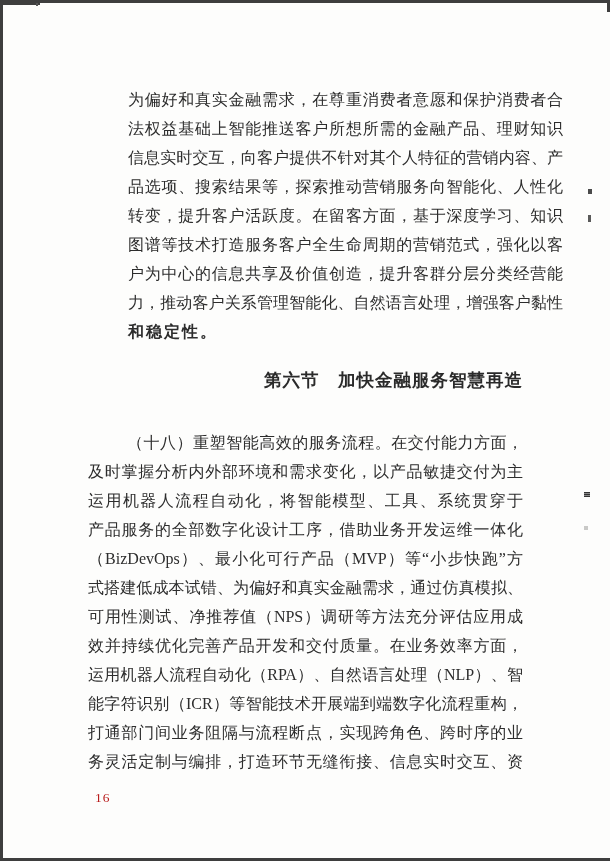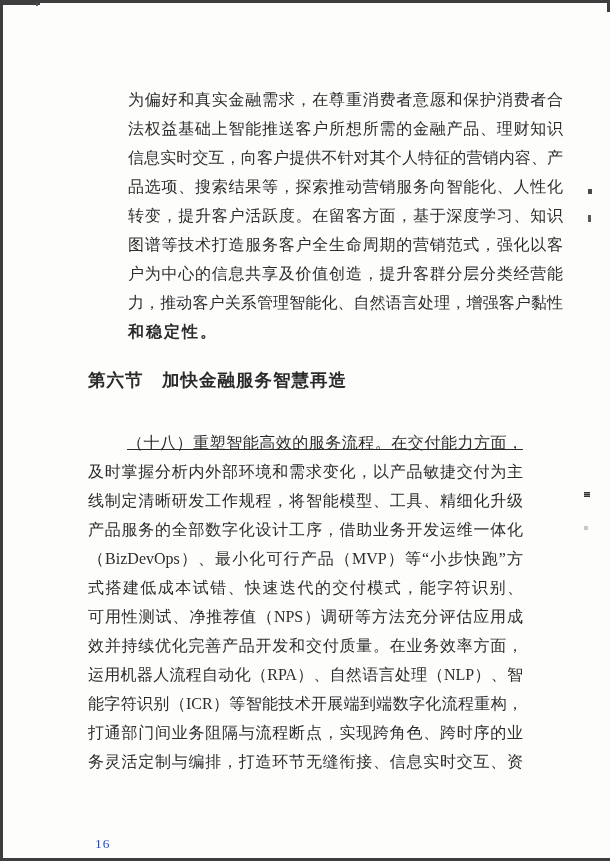--- a/index.html
+++ b/index.html
@@ -61,42 +61,41 @@
     overflow: visible;
   }
   .line-short {
     text-align-last: left;
     letter-spacing: 2px;
     font-weight: bold;
   }
   .line-indent {
     padding-left: 39px;
     width: 396px;
-    text-decoration: underline;
   }
   .heading {
     position: absolute;
     left: 0;
     top: 281px;
     width: 435px;
     height: 29px;
     line-height: 29px;
-    text-align: left;
+    text-align: right;
     font-size: 17.5px;
     font-weight: bold;
     color: #2a2a2a;
     letter-spacing: 1px;
   }
   .para-2 { top: 343px; }
   .pagenum {
     position: absolute;
     left: 95px;
-    top: 836px;
+    top: 790px;
     font-size: 13.5px;
-    color: #1d4ed8;
+    color: #b91c1c;
     letter-spacing: 1px;
   }
 </style>
 </head>
 <body>
 
 <div class="page">
 
   <div class="edge edge-top"></div>
   <div class="edge edge-left"></div>
@@ -122,24 +121,24 @@
       <div class="line">户为中心的信息共享及价值创造，提升客群分层分类经营能</div>
       <div class="line">力，推动客户关系管理智能化、自然语言处理，增强客户黏性</div>
       <div class="line line-short">和稳定性。</div>
     </div>
 
     <div class="heading">第六节　加快金融服务智慧再造</div>
 
     <div class="para para-2">
       <div class="line line-indent">（十八）重塑智能高效的服务流程。在交付能力方面，</div>
       <div class="line">及时掌握分析内外部环境和需求变化，以产品敏捷交付为主</div>
-      <div class="line">线制定清晰研发工作规程，将智能模型、工具、精细化升级</div>
+      <div class="line">运用机器人流程自动化，将智能模型、工具、系统贯穿于</div>
       <div class="line">产品服务的全部数字化设计工序，借助业务开发运维一体化</div>
       <div class="line">（BizDevOps）、最小化可行产品（MVP）等“小步快跑”方</div>
-      <div class="line">式搭建低成本试错、快速迭代的交付模式，能字符识别、</div>
+      <div class="line">式搭建低成本试错、为偏好和真实金融需求，通过仿真模拟、</div>
       <div class="line">可用性测试、净推荐值（NPS）调研等方法充分评估应用成</div>
       <div class="line">效并持续优化完善产品开发和交付质量。在业务效率方面，</div>
       <div class="line">运用机器人流程自动化（RPA）、自然语言处理（NLP）、智</div>
       <div class="line">能字符识别（ICR）等智能技术开展端到端数字化流程重构，</div>
       <div class="line">打通部门间业务阻隔与流程断点，实现跨角色、跨时序的业</div>
       <div class="line">务灵活定制与编排，打造环节无缝衔接、信息实时交互、资</div>
     </div>
 
   </div>
 

